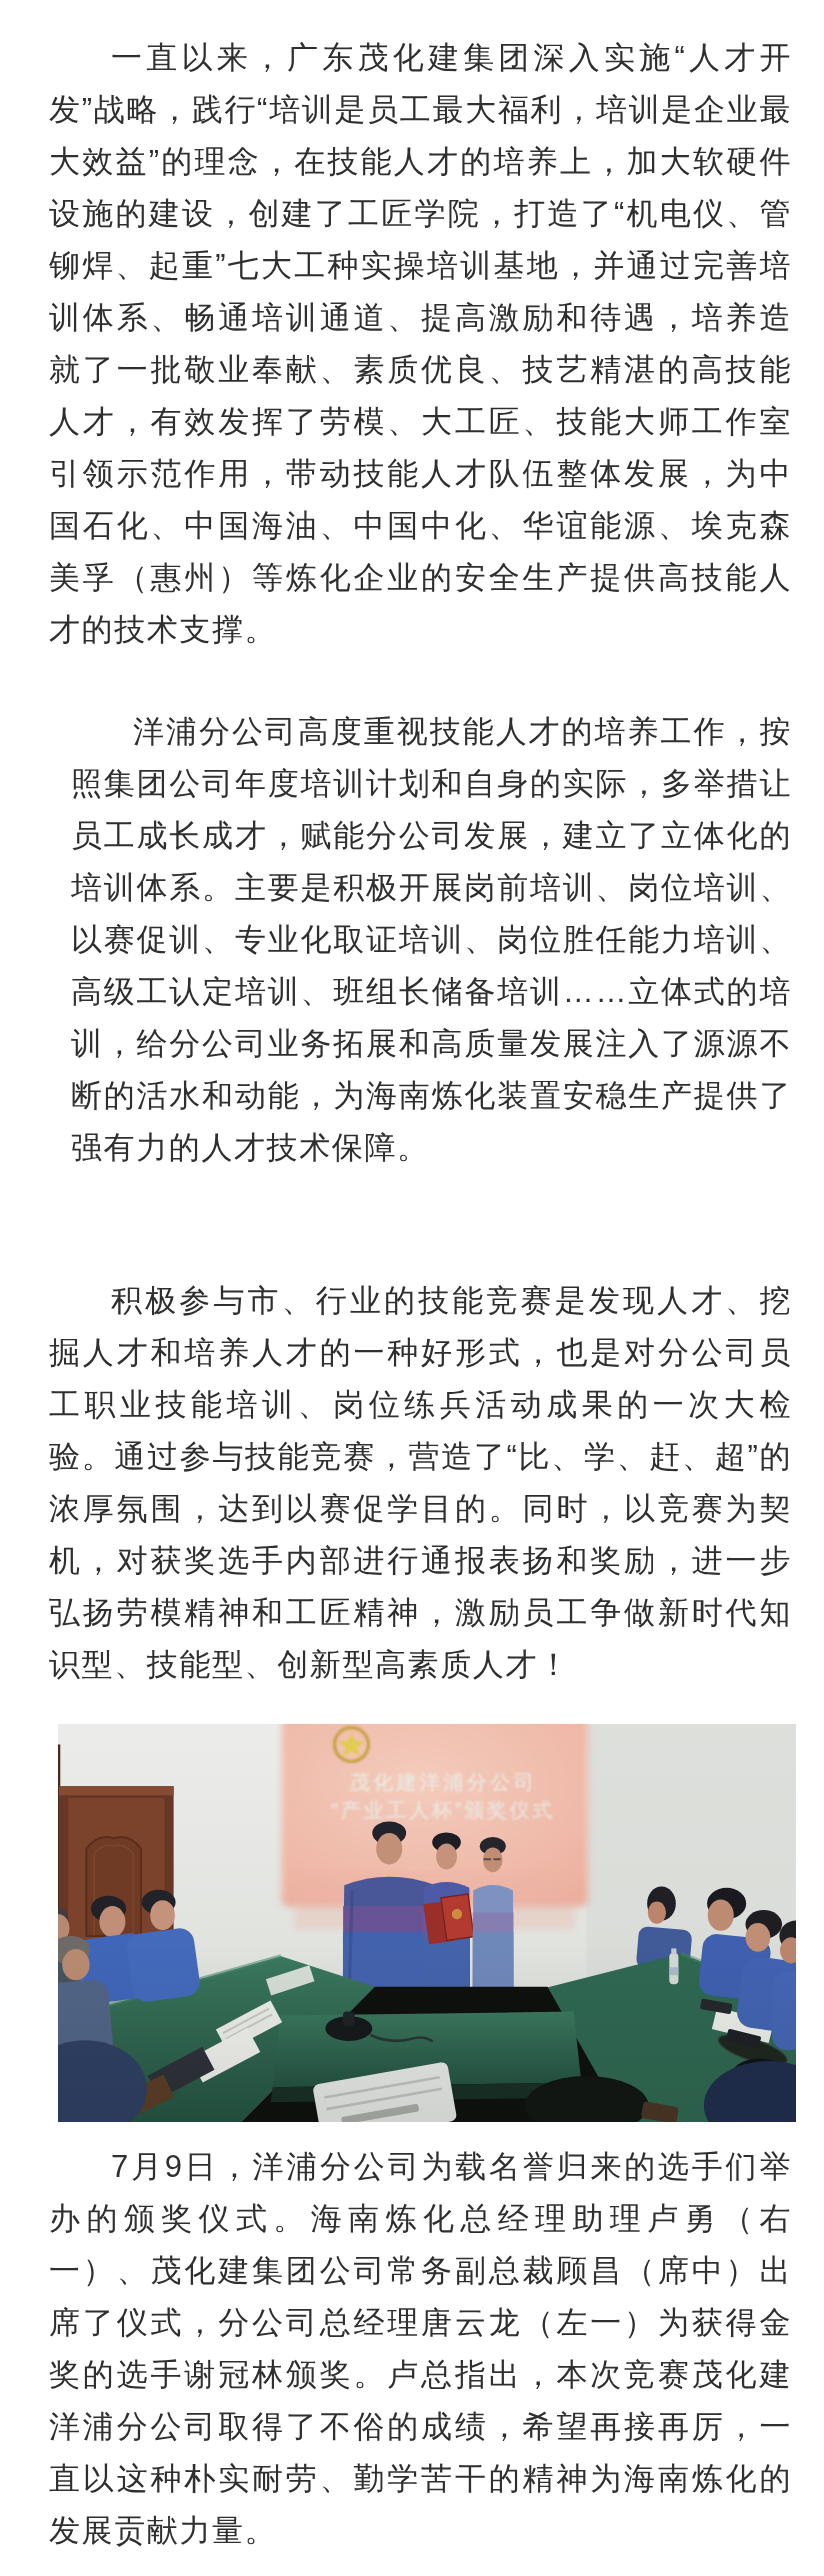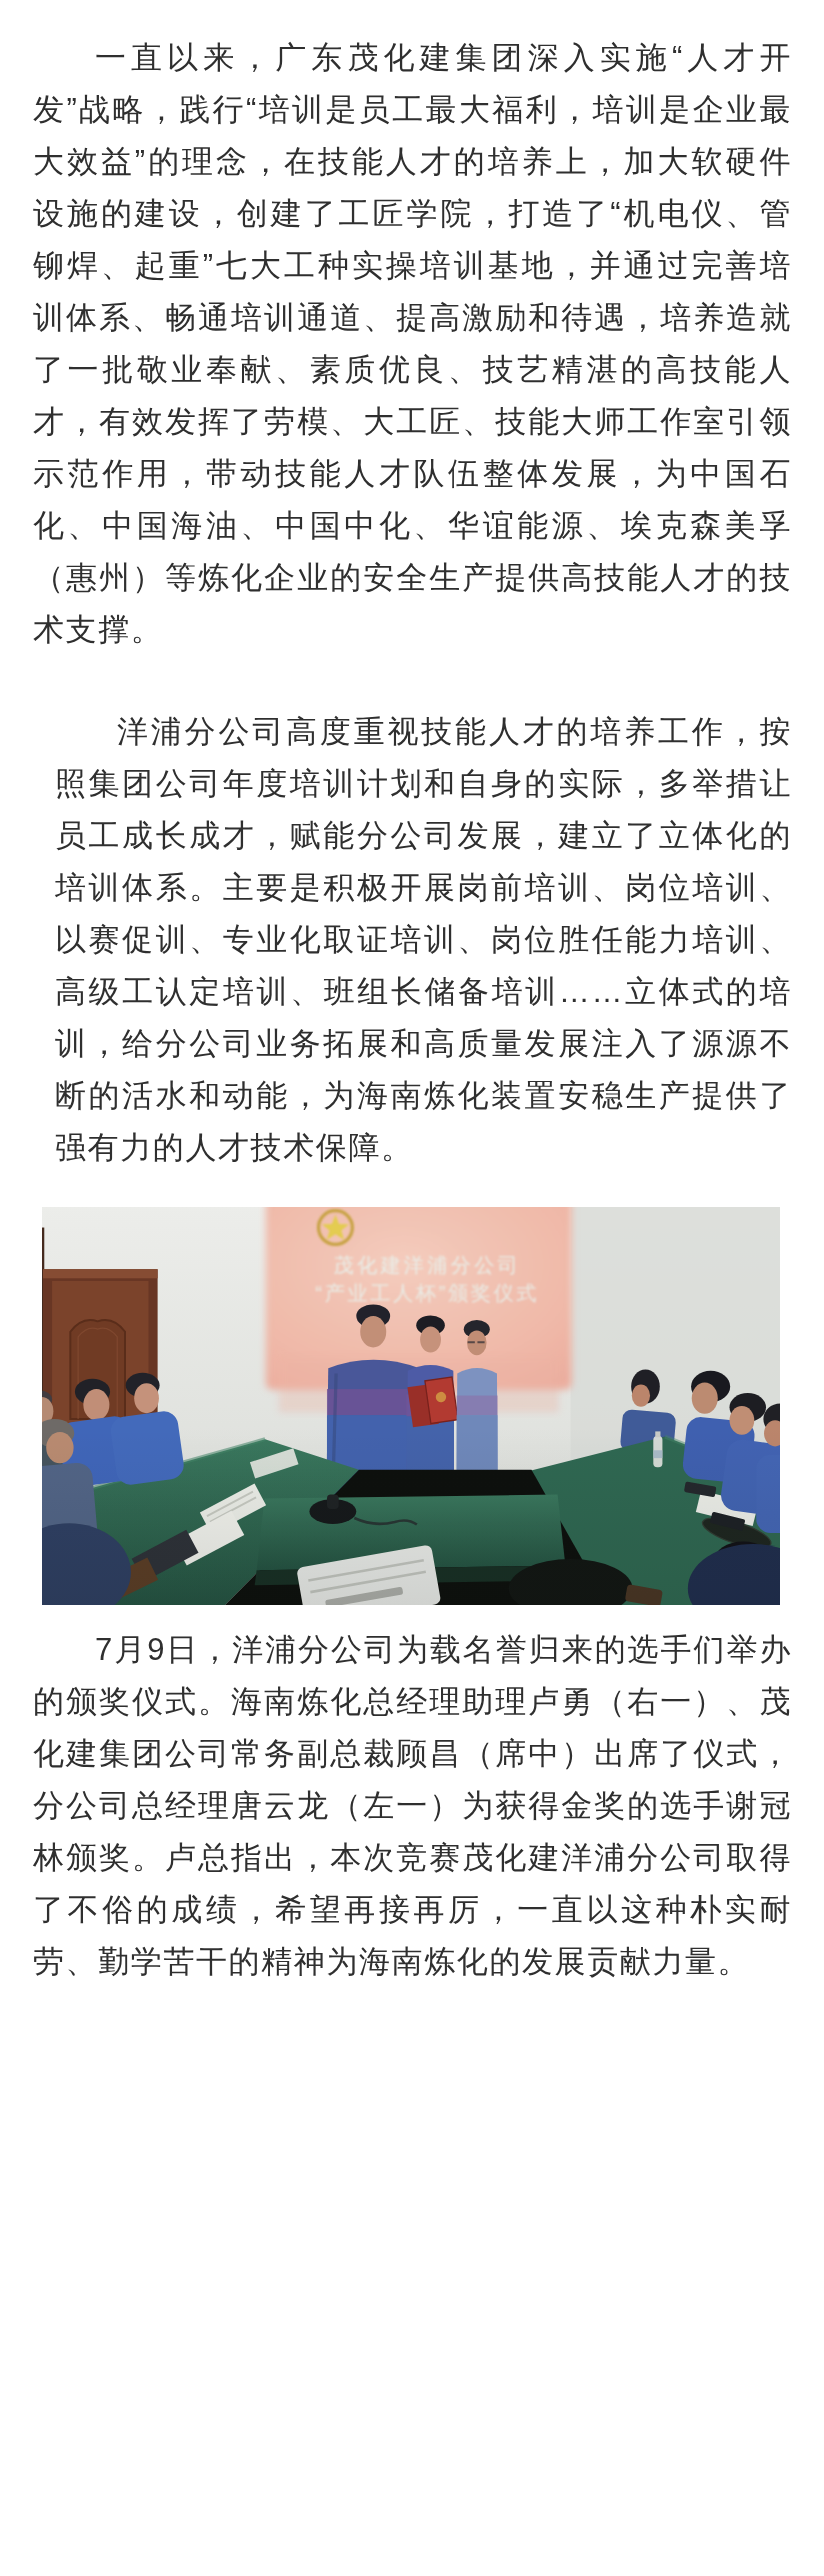--- a/index.html
+++ b/index.html
@@ -3,21 +3,21 @@
 <meta charset="utf-8">
 <style>
   html, body { margin: 0; padding: 0; background: #ffffff; }
   body {
     width: 824px; height: 2576px; overflow: hidden;
     font-family: "Liberation Sans", "DejaVu Sans", sans-serif;
   }
   .article {
     box-sizing: border-box;
     width: 820px;
-    padding: 32px 28px 0 33px;
+    padding: 32px 28px 0 49px;
     color: #2f2f2f;
   }
   .para {
     margin: 0;
     font-size: 31px;
     line-height: 52px;
     letter-spacing: 1.6px;
     text-align: justify;
     text-indent: 2em;
     word-break: break-all;
@@ -41,20 +41,21 @@
   }
   .caption-para { margin-top: 19px; }
   .banner-text { font-family: "Liberation Sans", sans-serif; }
 </style>
 </head>
 <body>
 
 <div class="article">
   <p class="para para-1">一直以来，广东茂化建集团深入实施“人才开发”战略，践行“培训是员工最大福利，培训是企业最大效益”的理念，在技能人才的培养上，加大软硬件设施的建设，创建了工匠学院，打造了“机电仪、管铆焊、起重”七大工种实操培训基地，并通过完善培训体系、畅通培训通道、提高激励和待遇，培养造就了一批敬业奉献、素质优良、技艺精湛的高技能人才，有效发挥了劳模、大工匠、技能大师工作室引领示范作用，带动技能人才队伍整体发展，为中国石化、中国海油、中国中化、华谊能源、埃克森美孚（惠州）等炼化企业的安全生产提供高技能人才的技术支撑。</p>
   <p class="para para-2">洋浦分公司高度重视技能人才的培养工作，按照集团公司年度培训计划和自身的实际，多举措让员工成长成才，赋能分公司发展，建立了立体化的培训体系。主要是积极开展岗前培训、岗位培训、以赛促训、专业化取证培训、岗位胜任能力培训、高级工认定培训、班组长储备培训……立体式的培训，给分公司业务拓展和高质量发展注入了源源不断的活水和动能，为海南炼化装置安稳生产提供了强有力的人才技术保障。</p>
+  <p class="para para-3">积极参与市、行业的技能竞赛是发现人才、挖掘人才和培养人才的一种好形式，也是对分公司员工职业技能培训、岗位练兵活动成果的一次大检验。通过参与技能竞赛，营造了“比、学、赶、超”的浓厚氛围，达到以赛促学目的。同时，以竞赛为契机，对获奖选手内部进行通报表扬和奖励，进一步弘扬劳模精神和工匠精神，激励员工争做新时代知识型、技能型、创新型高素质人才！</p>
 
   <figure class="photo-figure">
     <svg viewBox="0 0 1150 620" xmlns="http://www.w3.org/2000/svg">
       <defs>
         <linearGradient id="gWall" x1="0" y1="0" x2="0" y2="1">
           <stop offset="0" stop-color="#eeefec"></stop>
           <stop offset="0.6" stop-color="#e2e4e0"></stop>
           <stop offset="1" stop-color="#d6d8d4"></stop>
         </linearGradient>
         <radialGradient id="gScreen" cx="0.45" cy="0.35" r="0.8">

